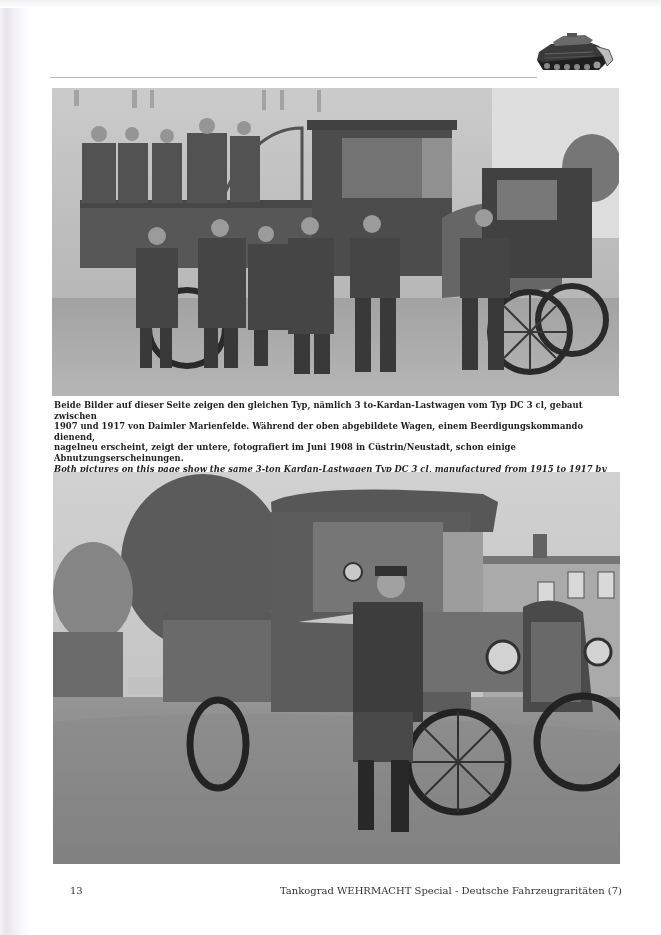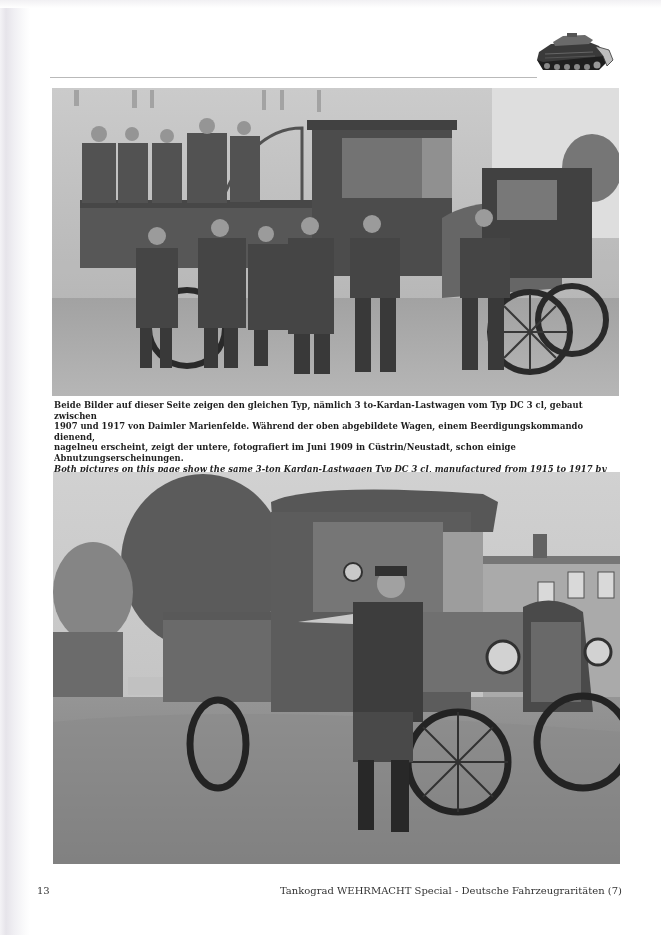--- a/index.html
+++ b/index.html
@@ -65,21 +65,21 @@
     .caption .de { font-weight: bold; margin: 0; }
     .caption .en { font-style: italic; font-weight: bold; margin: 0; color: #222; }
     .caption .credit {
       position: absolute;
       right: 14px; bottom: 0;
       font-weight: bold;
       font-style: normal;
     }
     .footer-page {
       position: absolute;
-      left: 37px; top: 885px;
+      left: 70px; top: 885px;
       font-size: 10px;
       color: #333;
       text-align: right;
     }
     .footer-title {
       position: absolute;
       right: 39px; top: 885px;
       font-size: 10px;
       color: #333;
     }
@@ -214,21 +214,21 @@
       <circle cx="432" cy="130" r="9"></circle>
     </g>
 
     <rect x="0" y="0" width="567" height="308" fill="#000" opacity="0.03"></rect>
   </svg>
 </div>
 
 <div class="caption">
   <p class="de">Beide Bilder auf dieser Seite zeigen den gleichen Typ, nämlich 3 to-Kardan-Lastwagen vom Typ DC 3 cl, gebaut zwischen</p>
   <p class="de">1907 und 1917 von Daimler Marienfelde. Während der oben abgebildete Wagen, einem Beerdigungskommando dienend,</p>
-  <p class="de">nagelneu erscheint, zeigt der untere, fotografiert im Juni 1909 in Cüstrin/Neustadt, schon einige Abnutzungserscheinungen.</p>
+  <p class="de">nagelneu erscheint, zeigt der untere, fotografiert im Juni 1908 in Cüstrin/Neustadt, schon einige Abnutzungserscheinungen.</p>
   <p class="en">Both pictures on this page show the same 3-ton Kardan-Lastwagen Typ DC 3 cl, manufactured from 1915 to 1917 by</p>
   <p class="en">Daimler Marienfelde. While the truck above belongs to a burial unit and is obviously brand new, the truck below, pictured</p>
   <p class="en">in June of 1917 in Cüstrin/Neustadt, already shows some wear and tear.</p>
   <span class="credit">(HH)</span>
 </div>
 
 <div class="photo photo-bottom">
   <svg viewBox="0 0 567 392" preserveAspectRatio="none">
     <defs>
       <linearGradient id="skyB" x1="0" y1="0" x2="0" y2="1">

